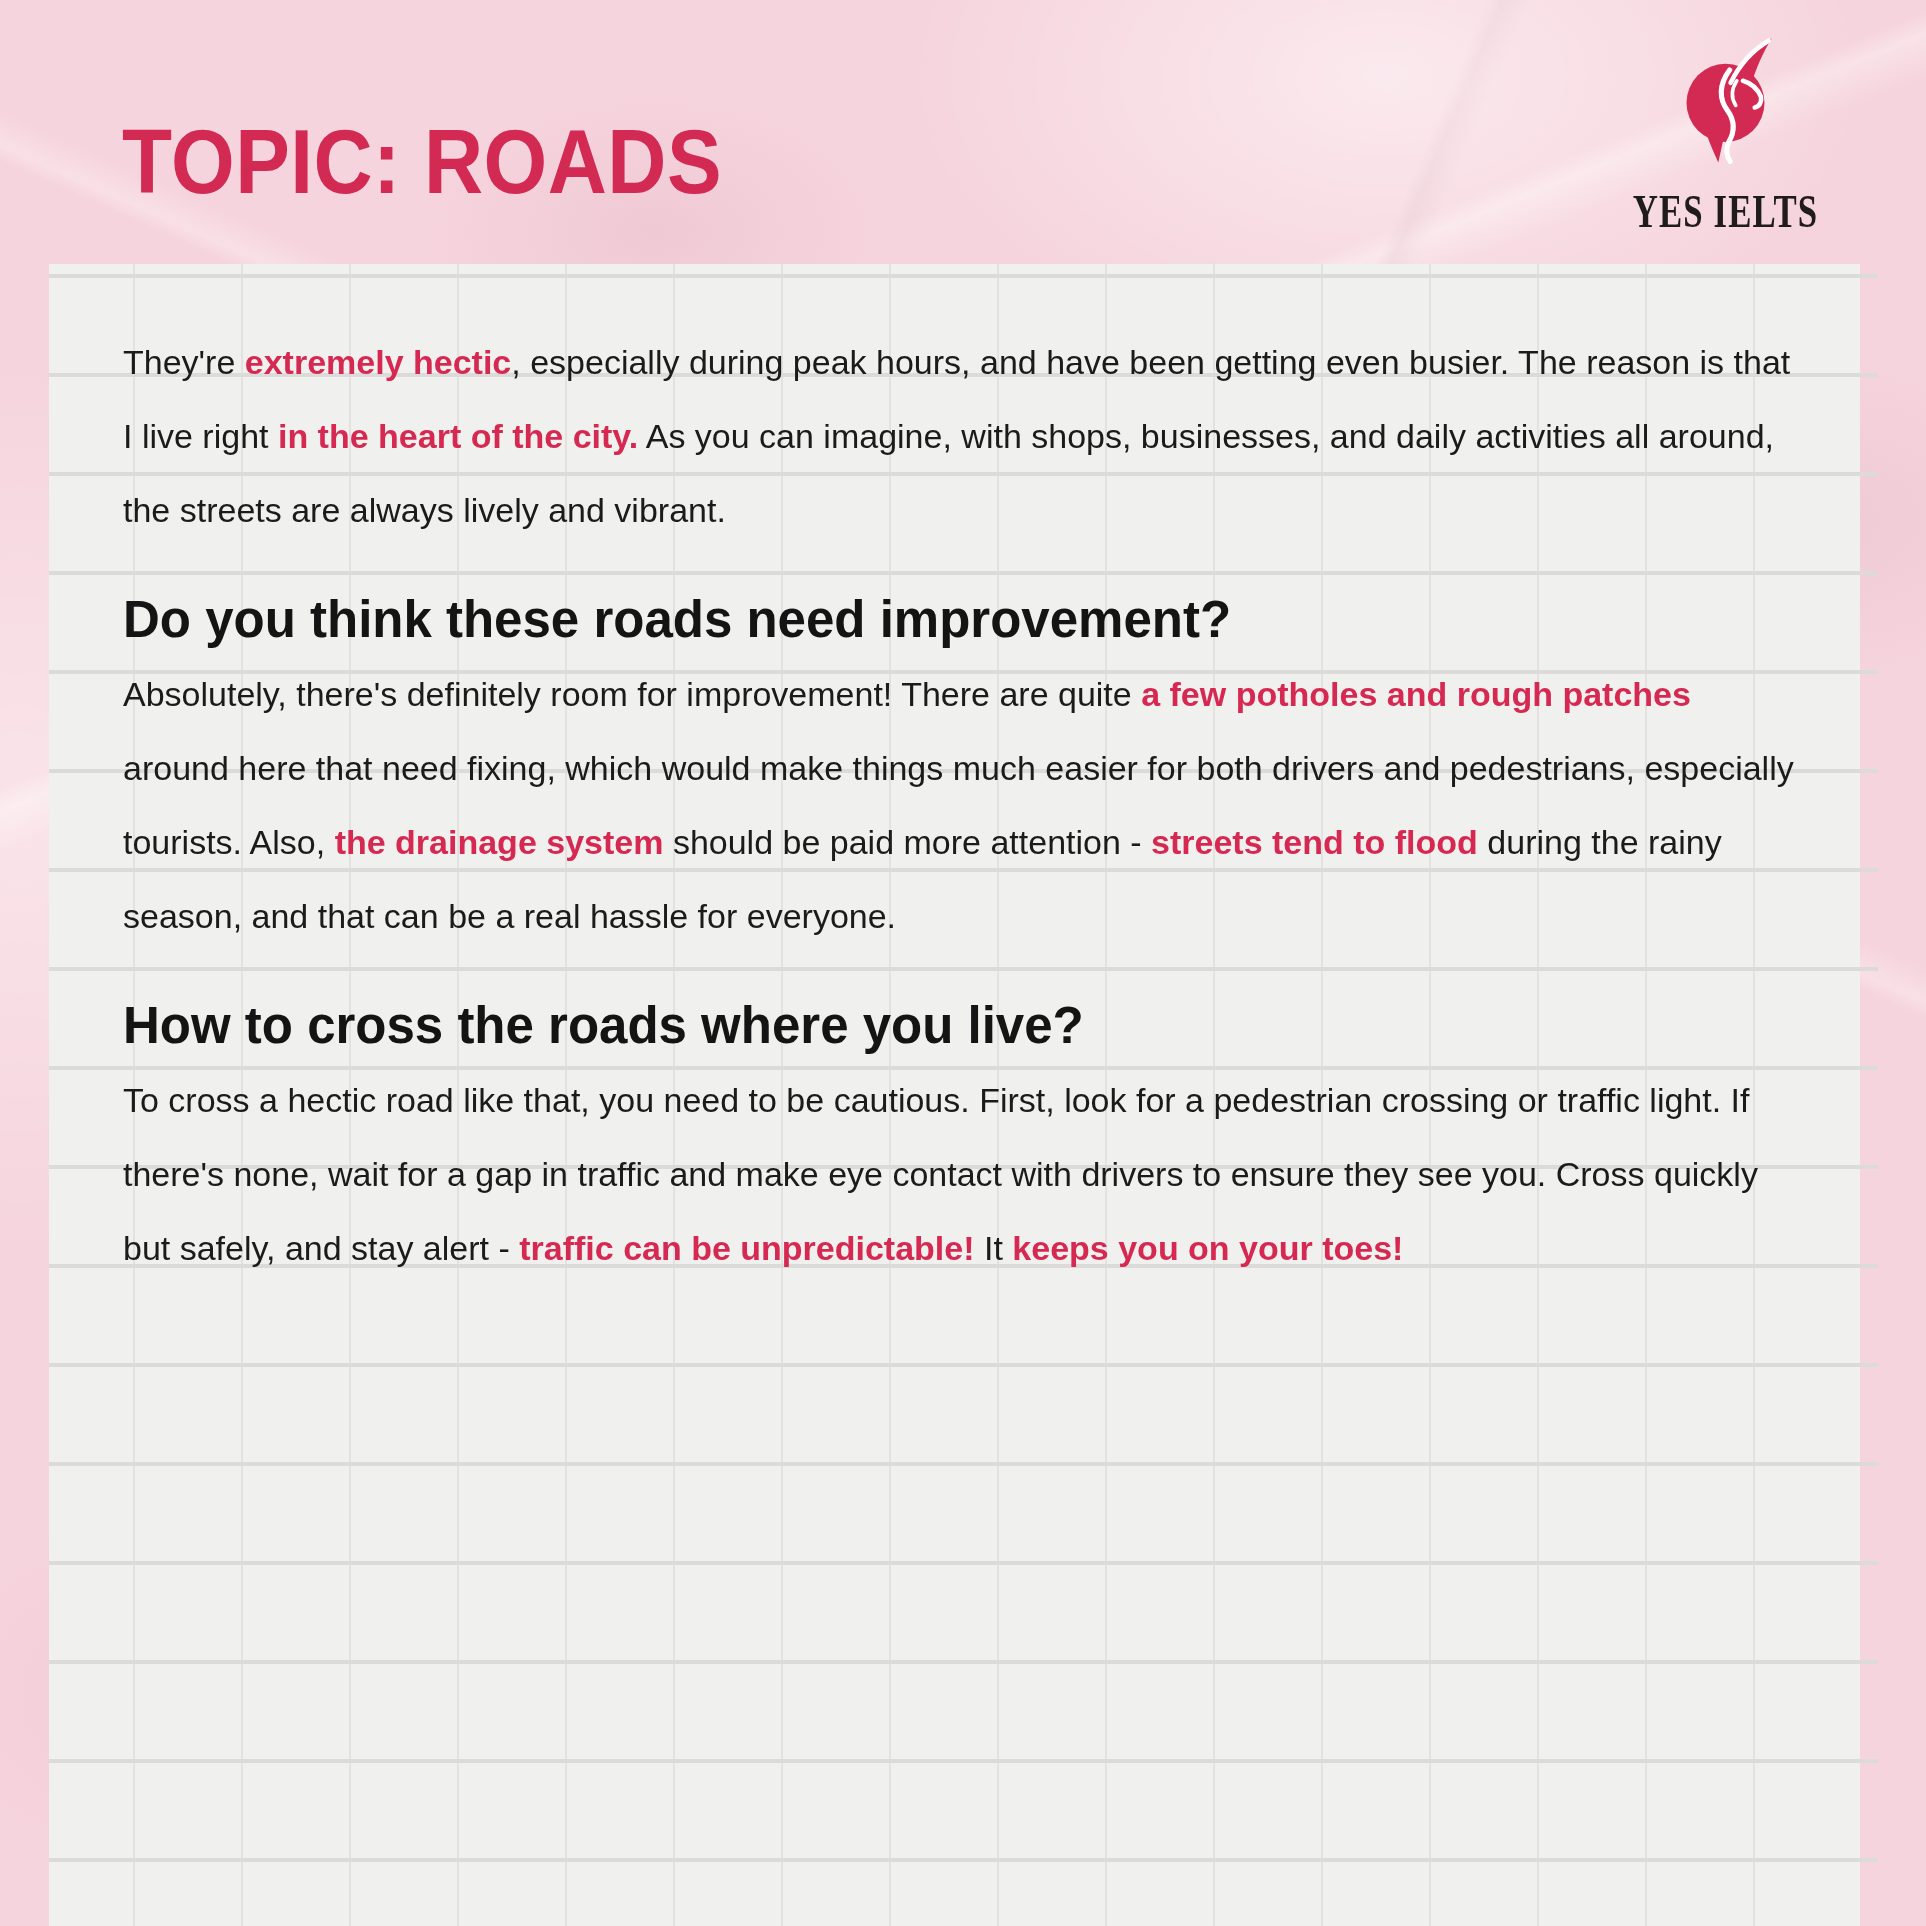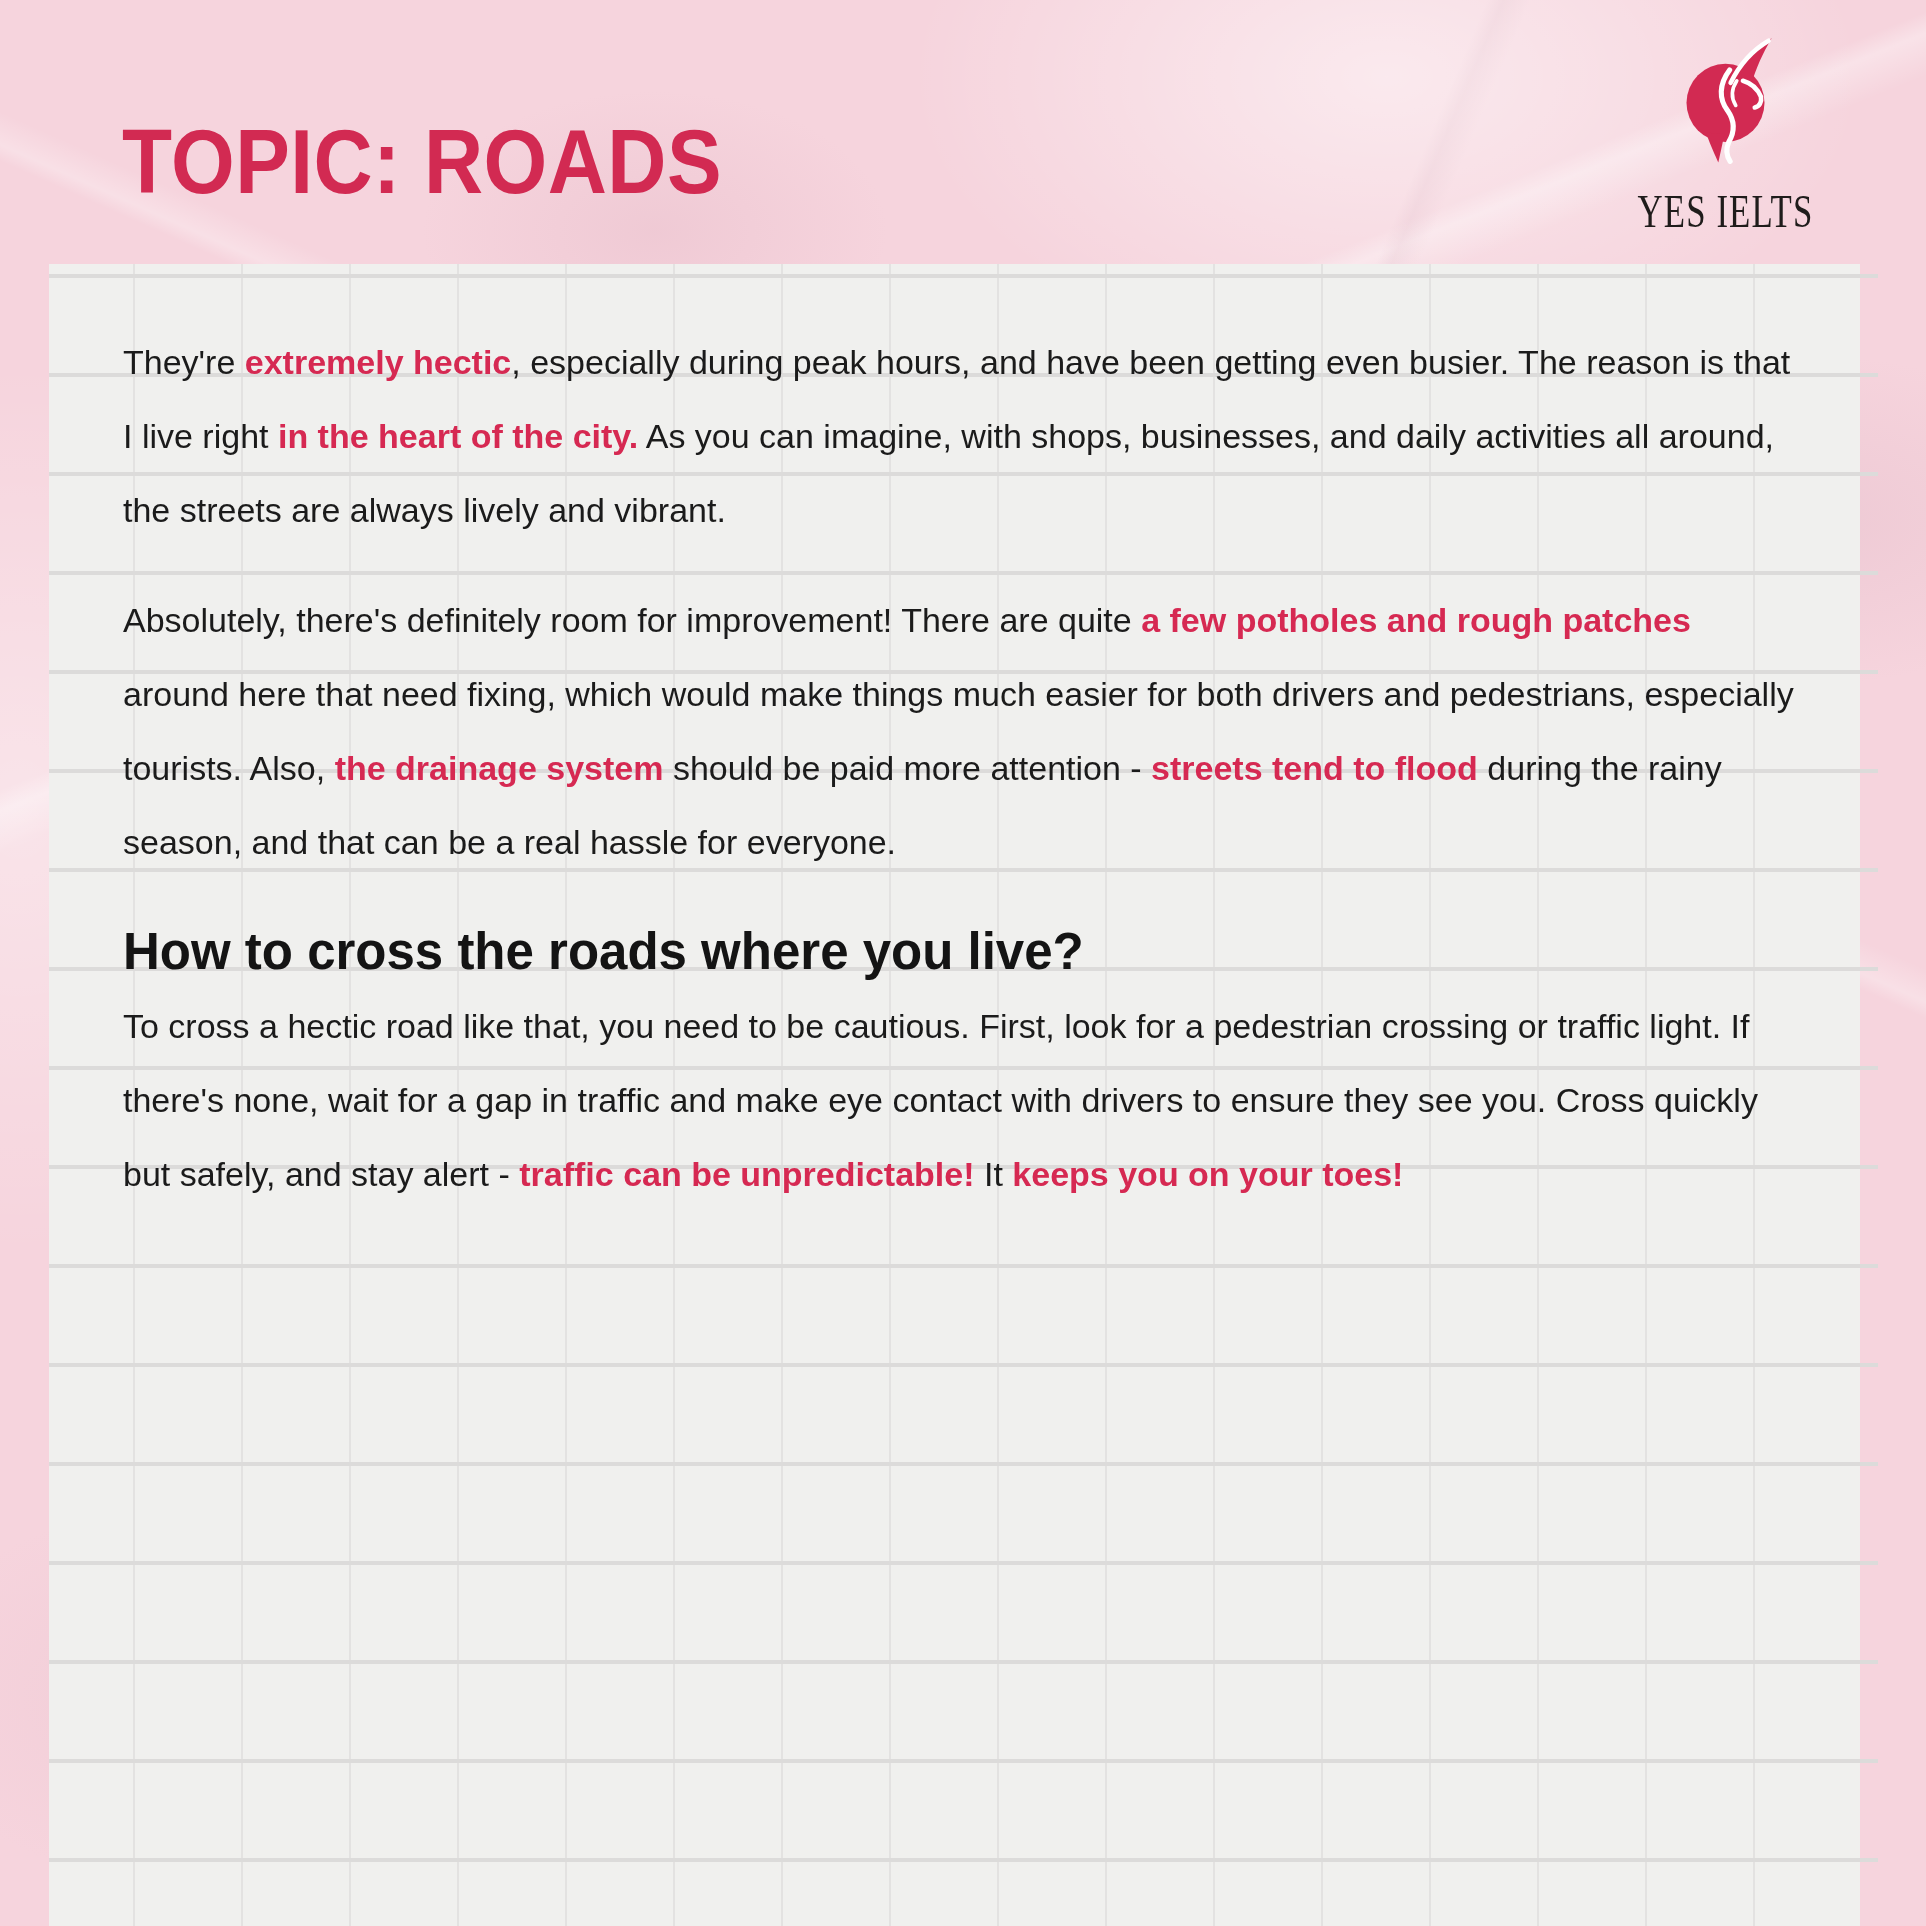--- a/index.html
+++ b/index.html
@@ -21,21 +21,21 @@
       linear-gradient(113deg, transparent 54.2%, rgba(190,140,160,.14) 54.8%, transparent 55.8%),
       linear-gradient(158deg, transparent 29.2%, rgba(255,255,255,.34) 30%, transparent 31.6%),
       linear-gradient(24deg, transparent 63.4%, rgba(255,255,255,.28) 64%, transparent 65.2%);
   }
   .page-title{
     position:absolute;left:122px;top:117px;margin:0;
     font-size:90px;line-height:1;font-weight:700;letter-spacing:0.5px;
     transform:scaleX(.91);transform-origin:left top;
     white-space:nowrap;
   }
-  .brand{position:absolute;left:1592px;top:31px;width:267px;text-align:center;}
+  .brand{position:absolute;left:1592px;top:31px;width:267px;text-align:center;font-weight:bold;}
   .brand svg{display:block;margin:0 auto;}
   .brand-name{
     margin-top:3.1px;
     font-family:"Liberation Serif","DejaVu Serif",serif;
     font-size:47px;line-height:1;letter-spacing:1.5px;color:#1f1c1b;
     transform:scaleX(.74);transform-origin:center top;white-space:nowrap;
   }
   .card{
     position:absolute;left:49px;top:264px;width:1811px;height:1662px;
     background-color:#f0f0ee;
@@ -85,20 +85,21 @@
   <div class="brand-name">YES IELTS</div>
 </div>
 
 <main class="card">
   <div class="grid-overhang"></div>
   <div class="qa-list">
       <section class="qa">
         <p class="a"><span>They're </span><span class="hl" style="color: rgb(214, 41, 82);">extremely hectic</span><span>, especially during peak hours, and have been getting even busier. The reason is that I live right </span><span class="hl" style="color: rgb(214, 41, 82);">in the heart of the city.</span><span> As you can imagine, with shops, businesses, and daily activities all around, the streets are always lively and vibrant.</span></p>
       </section>
       <section class="qa">
+        <h2 class="q">Do you think these roads need improvement?</h2>
         <p class="a"><span>Absolutely, there's definitely room for improvement! There are quite </span><span class="hl" style="color: rgb(214, 41, 82);">a few potholes and rough patches</span><span> around here that need fixing, which would make things much easier for both drivers and pedestrians, especially tourists. Also, </span><span class="hl" style="color: rgb(214, 41, 82);">the drainage system</span><span> should be paid more attention - </span><span class="hl" style="color: rgb(214, 41, 82);">streets tend to flood</span><span> during the rainy season, and that can be a real hassle for everyone.</span></p>
       </section>
       <section class="qa">
         <h2 class="q">How to cross the roads where you live?</h2>
         <p class="a"><span>To cross a hectic road like that, you need to be cautious. First, look for a pedestrian crossing or traffic light. If there's none, wait for a gap in traffic and make eye contact with drivers to ensure they see you. Cross quickly but safely, and stay alert - </span><span class="hl" style="color: rgb(214, 41, 82);">traffic can be unpredictable!</span><span> It </span><span class="hl" style="color: rgb(214, 41, 82);">keeps you on your toes!</span></p>
       </section>
     </div>
 </main>
 
 

